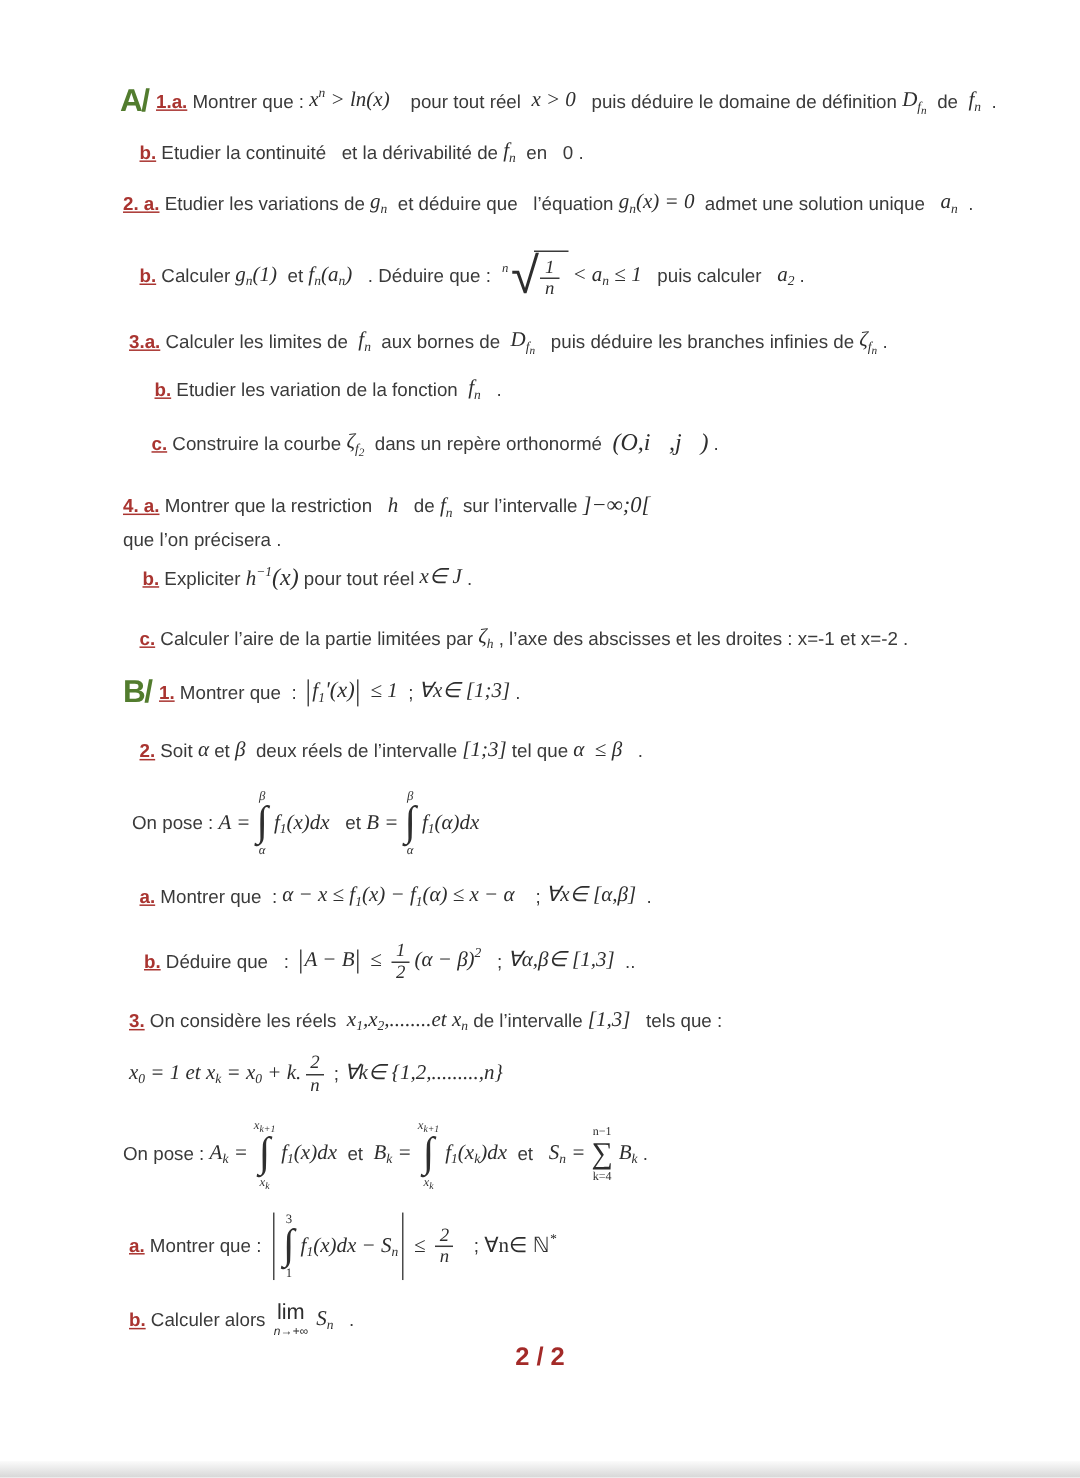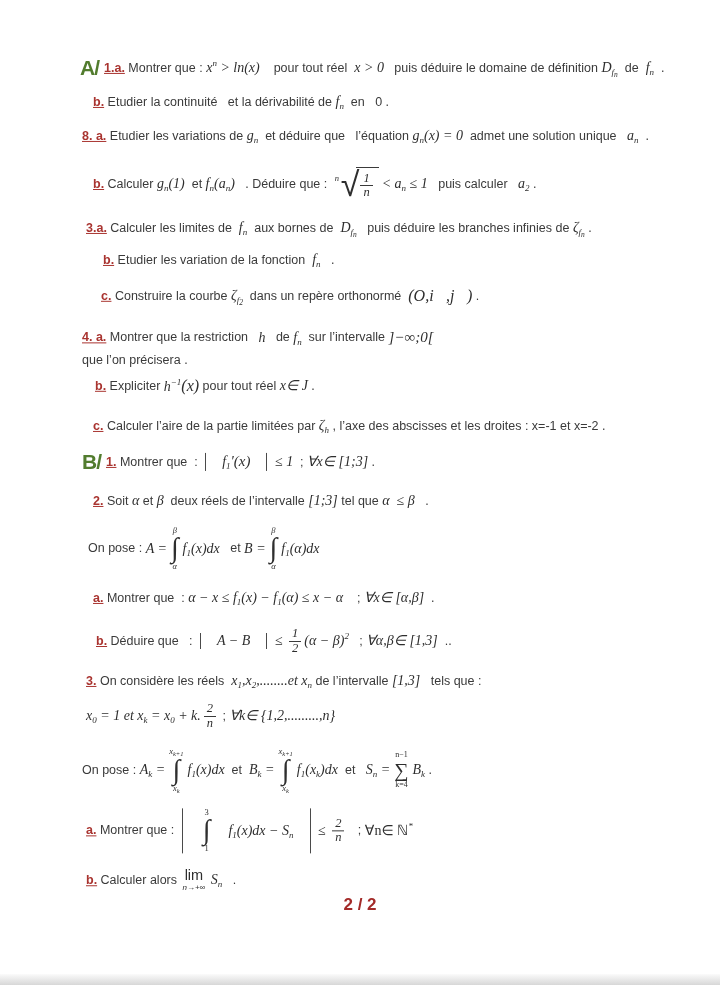--- a/index.html
+++ b/index.html
@@ -29,21 +29,21 @@
   .isym{font-size:28px;line-height:0.95;font-style:normal;}
   .sumop .blim{font-style:normal;font-size:8px;}
   .ssym{font-size:20px;line-height:1.05;font-style:normal;}
   .root{display:inline-flex;align-items:stretch;position:relative;padding-left:7px;
        margin:0 3px;font-family:"Liberation Serif",serif;color:#2e2e2e;}
   .ridx{position:absolute;left:1px;top:7px;font-size:8.5px;font-style:italic;}
   .rsym{font-size:34px;line-height:1;font-family:"DejaVu Sans",sans-serif;
        font-weight:200;align-self:center;}
   .rbody{display:flex;align-items:center;border-top:1.4px solid #3a3a3a;
        margin-left:-3px;padding:2px 3px 0 1px;}
-  .barsgrp{display:inline-flex;align-items:center;margin:0 2px;gap:14px;}
+  .barsgrp{display:inline-flex;align-items:center;margin:0 2px;}
   .vbar{width:1px;background:#4a4a4a;align-self:stretch;margin:0 2px;}
   .limop{display:inline-flex;flex-direction:column;align-items:center;line-height:1;
        font-family:Liberation Sans, sans-serif;color:#2e2e2e;margin:0 2px;}
   .limop .lw{font-size:14.5px;}
   .limop .ls{font-size:8px;font-style:italic;margin-top:1px;}
   .pagenum{position:absolute;left:0;width:100%;text-align:center;color:#a32a28;
        font-weight:bold;font-size:17px;transform:translateY(-50%);}
 </style>
 </head>
 <body>
@@ -65,21 +65,21 @@
   </div>
 
   <div class="line" style="top:102px;left:93px;">
     <span class="num">b.</span>
     <span class="t"> Etudier la continuité   et la dérivabilité de </span>
     <span class="m"><span>f</span><sub>n</sub></span>
     <span class="t">  en   0 .</span>
   </div>
 
   <div class="line" style="top:136px;left:82px;">
-    <span class="num">8. a.</span>
+    <span class="num">2. a.</span>
     <span class="t"> Etudier les variations de </span>
     <span class="m"><span>g</span><sub>n</sub></span>
     <span class="t">  et déduire que   l’équation </span>
     <span class="m"><span>g</span><sub>n</sub><span>(x) = 0</span></span>
     <span class="t">  admet une solution unique   </span>
     <span class="m"><span>a</span><sub>n</sub></span>
     <span class="t">  .</span>
   </div>
 
   <div class="line" style="top:184px;left:93px;">

